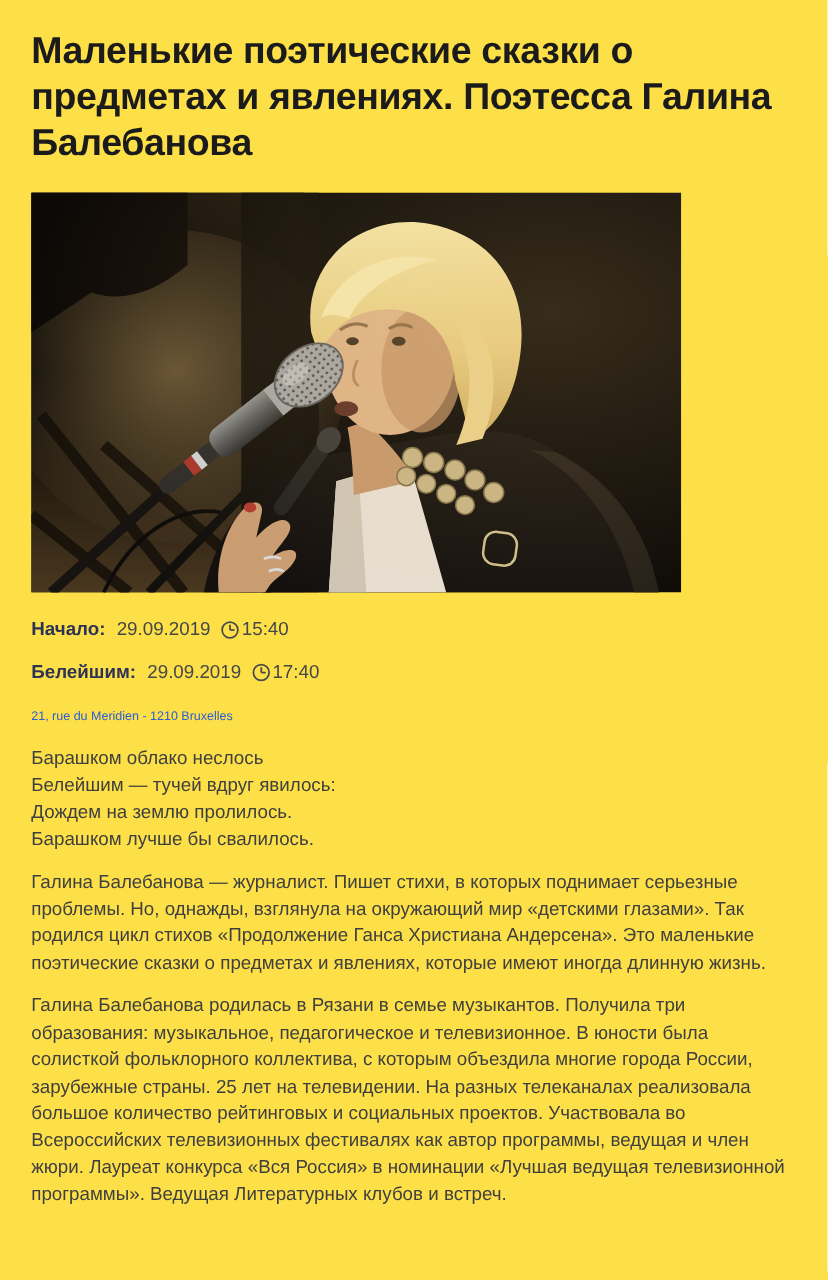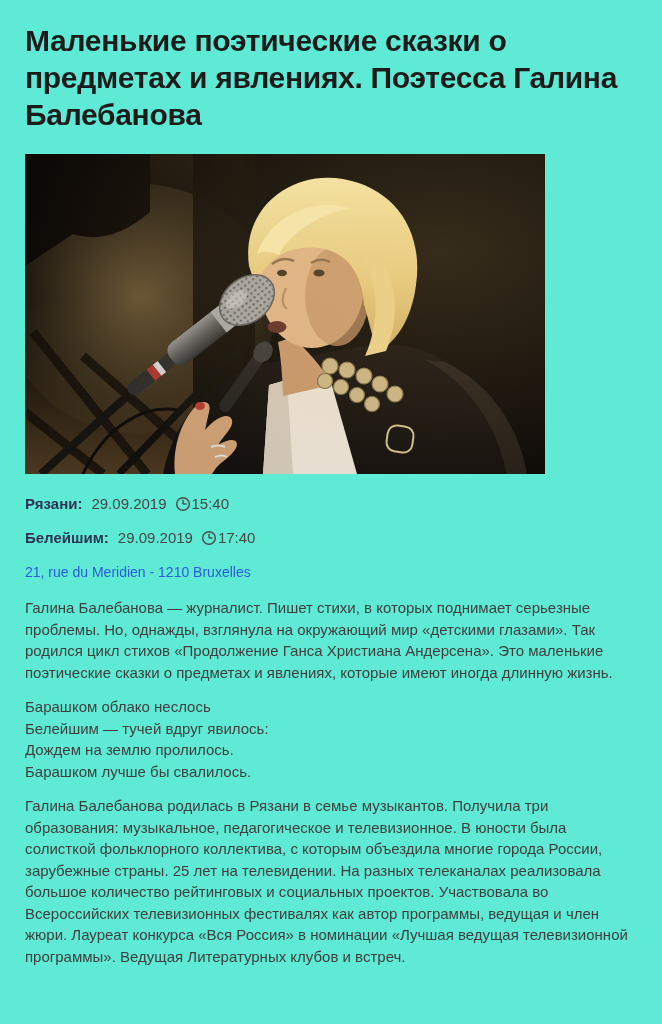--- a/index.html
+++ b/index.html
@@ -1,18 +1,18 @@
 <!DOCTYPE html>
 <html lang="ru"><head>
 <meta charset="utf-8">
 <style>
   * { box-sizing: border-box; }
   html, body { margin: 0; padding: 0; background: #ffffff; }
   body { font-family: "Liberation Sans", sans-serif; }
-  .page { width: 662px; height: 1024px; overflow: hidden; background: #5eead4; }
+  .page { width: 662px; height: 1024px; overflow: hidden; background: #fde047; }
   .inner { padding: 22px 25px 0 25px; }
 
   h1.title {
     margin: 0 0 21px 0;
     font-size: 30px;
     line-height: 37px;
     font-weight: 700;
     color: #1b1b1b;
     letter-spacing: -0.3px;
   }
@@ -33,21 +33,21 @@
     font-size: 15px;
     color: #474747;
   }
   .evt-label { font-weight: 700; color: #2e3355; margin-right: 9px; }
   .evt-date  { color: #474747; }
   .clock     { margin-left: 8px; margin-right: 1px; flex: 0 0 auto; }
 
   a.address {
     display: inline-block;
     margin: 1px 0 17px 0;
-    font-size: 14px;
+    font-size: 10px;
     color: #2b5cd9;
     text-decoration: none;
     cursor: pointer;
   }
 
   p.body-text {
     margin: 0 0 13px 0;
     font-size: 15px;
     line-height: 21.5px;
     color: #3f3f3f;
@@ -164,21 +164,21 @@
         <path d="M150,320 C147,291 158,264 172,251 C179,245 187,248 184,258 L180,276 C192,262 204,258 207,266 C209,273 199,281 193,291 C206,283 215,285 211,294 C207,302 197,307 191,314 L187,320 Z" fill="#c99c72"></path>
         <ellipse cx="175" cy="252" rx="5" ry="4" fill="#b03a30"></ellipse>
         <path d="M186,293 q8,-3 14,0" stroke="#d9d9d9" stroke-width="2" fill="none"></path>
         <path d="M190,303 q7,-3 12,0" stroke="#d9d9d9" stroke-width="2" fill="none"></path>
 
         <rect width="520" height="320" fill="url(#warm)"></rect>
       </svg>
     </figure>
 
     <div class="event-row">
-      <span class="evt-label">Рязани:</span>
+      <span class="evt-label">Начало:</span>
       <span class="evt-date">29.09.2019</span>
       <svg class="clock" width="16" height="16" viewBox="0 0 16 16">
         <circle cx="8" cy="8" r="6.3" fill="none" stroke="#4a4a4a" stroke-width="1.4"></circle>
         <line x1="8" y1="8" x2="8" y2="3.8" stroke="#4a4a4a" stroke-width="1.4"></line>
         <line x1="8" y1="8" x2="11.6" y2="8" stroke="#4a4a4a" stroke-width="1.4"></line>
       </svg>
       <span class="evt-date">15:40</span>
     </div>
 
     <div class="event-row">
@@ -187,25 +187,25 @@
       <svg class="clock" width="16" height="16" viewBox="0 0 16 16">
         <circle cx="8" cy="8" r="6.3" fill="none" stroke="#4a4a4a" stroke-width="1.4"></circle>
         <line x1="8" y1="8" x2="8" y2="3.8" stroke="#4a4a4a" stroke-width="1.4"></line>
         <line x1="8" y1="8" x2="11.6" y2="8" stroke="#4a4a4a" stroke-width="1.4"></line>
       </svg>
       <span class="evt-date">17:40</span>
     </div>
 
     <a class="address" href="#">21, rue du Meridien - 1210 Bruxelles</a>
 
-    <p class="body-text">Галина Балебанова — журналист. Пишет стихи, в которых поднимает серьезные проблемы. Но, однажды, взглянула на окружающий мир «детскими глазами». Так родился цикл стихов «Продолжение Ганса Христиана Андерсена».  Это маленькие поэтические сказки о предметах и явлениях, которые имеют иногда длинную жизнь.</p>
-
     <p class="body-text poem">Барашком облако неслось
 Белейшим — тучей вдруг явилось:
 Дождем на землю пролилось.
 Барашком лучше бы свалилось.</p>
 
+    <p class="body-text">Галина Балебанова — журналист. Пишет стихи, в которых поднимает серьезные проблемы. Но, однажды, взглянула на окружающий мир «детскими глазами». Так родился цикл стихов «Продолжение Ганса Христиана Андерсена».  Это маленькие поэтические сказки о предметах и явлениях, которые имеют иногда длинную жизнь.</p>
+
 
 
     <p class="body-text">Галина Балебанова родилась в Рязани в семье музыкантов. Получила три образования: музыкальное, педагогическое и телевизионное. В юности была солисткой фольклорного коллектива, с которым объездила многие города России, зарубежные страны. 25 лет на телевидении. На разных телеканалах реализовала большое количество рейтинговых и социальных проектов. Участвовала во Всероссийских телевизионных фестивалях как автор программы, ведущая и член жюри. Лауреат конкурса «Вся Россия» в номинации «Лучшая ведущая телевизионной программы». Ведущая Литературных клубов и встреч.</p>
 
   </div>
 </div>
 
 </body></html>

